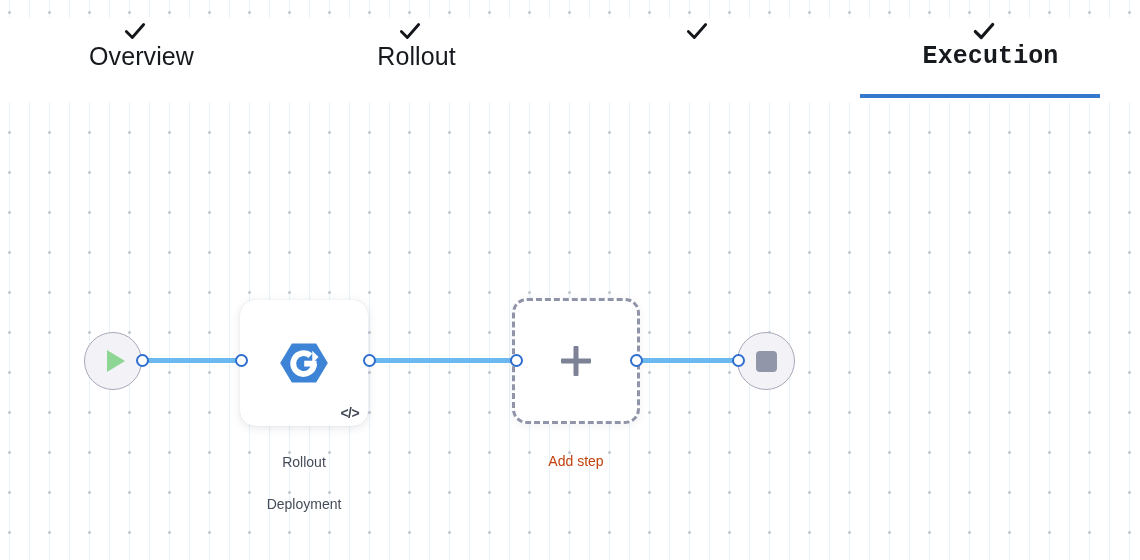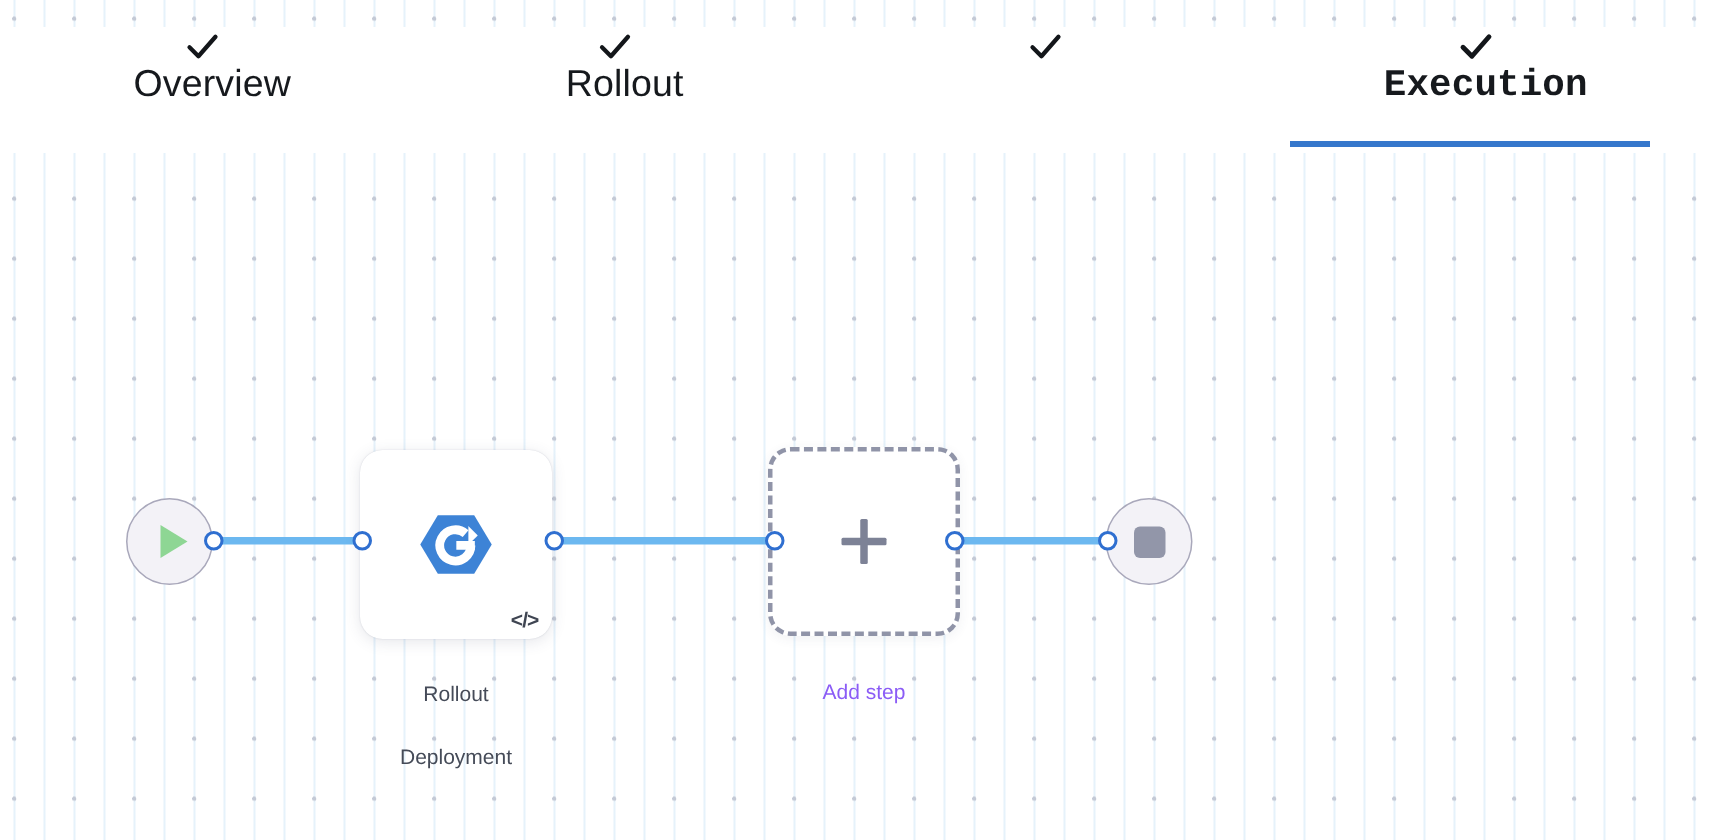--- a/index.html
+++ b/index.html
@@ -242,21 +242,21 @@
     background: #7d8296;
     border-radius: 1px;
   }
   .plus-h { left: 50%; top: 50%; width: 30px; height: 5px; transform: translate(-50%, -50%); }
   .plus-v { left: 50%; top: 50%; width: 5px; height: 30px; transform: translate(-50%, -50%); }
 
   .node-label.add-label {
     left: 452px;
     top: 440px;
     width: 248px;
-    color: #8b5cf6;
+    color: #c2410c;
     text-align: center;
   }
 </style>
 </head>
 <body>
 
 <div id="app">
 
   <div class="canvas"></div>
 

